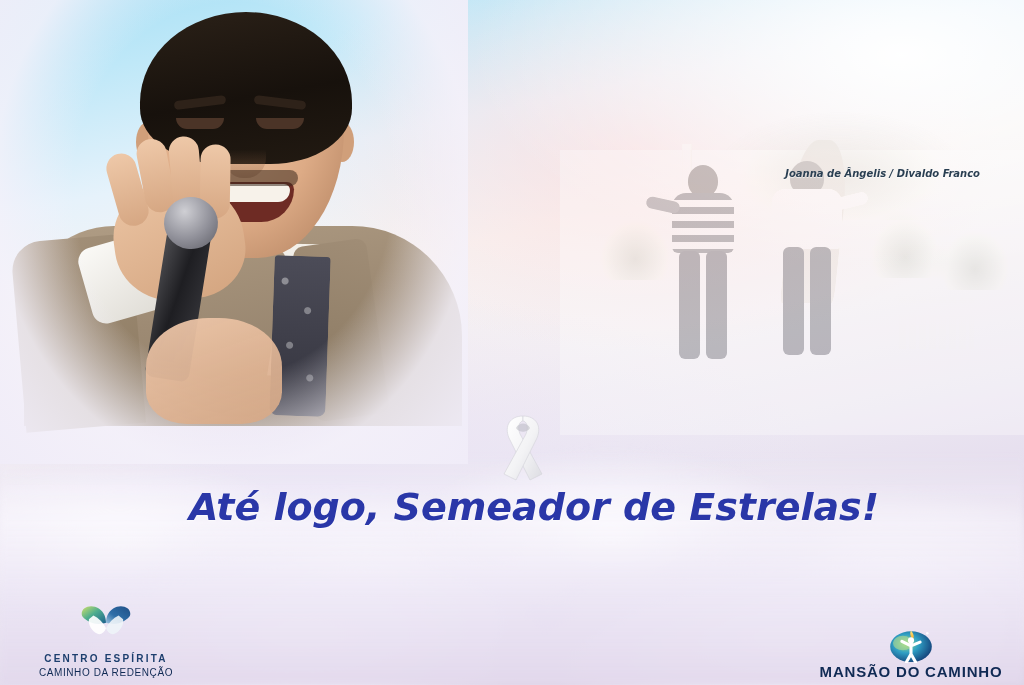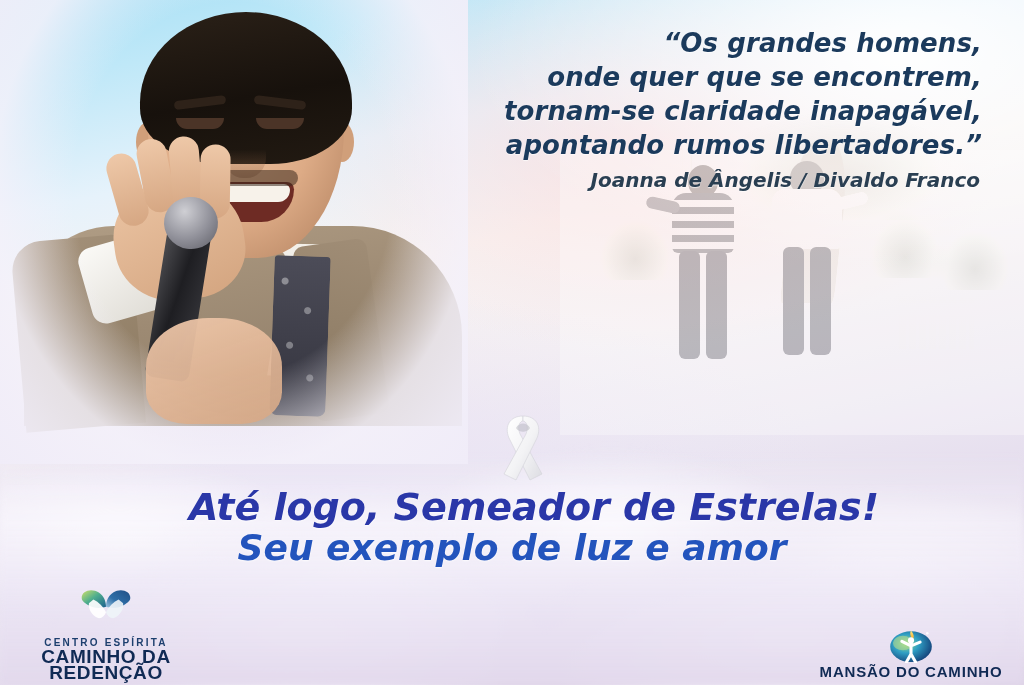--- a/index.html
+++ b/index.html
@@ -183,21 +183,21 @@
     letter-spacing:0.1px;
     text-shadow:0 1px 1px rgba(255,255,255,0.7);
     z-index:20;
   }
   .quote .ln { display:block; white-space:nowrap; }
   .attrib {
     position:absolute; right:44px; top:168px; width:560px;
     text-align:right;
     font-family:"DejaVu Sans", sans-serif;
     font-style:italic; font-weight:bold;
-    font-size:20px; color:#2a3f52;
+    font-size:10px; color:#2a3f52;
     text-shadow:0 1px 1px rgba(255,255,255,0.7);
     z-index:20;
   }
 
   
   .ribbon { position:absolute; left:486px; top:408px; width:74px; height:78px; z-index:22; }
 
   .headline {
     position:absolute; left:0; right:0; top:486px;
     text-align:center;
@@ -208,21 +208,21 @@
   .headline .h1 { display:block; font-size:38px; line-height:42px; color:#2a37a8; text-shadow:0 1px 2px rgba(255,255,255,0.75);margin-left:44px; }
   .headline .h2 { display:block; font-size:36px; line-height:40px; color:#2354bd; text-shadow:0 1px 2px rgba(255,255,255,0.75); }
   .headline .h3 { display:block; font-size:36px; line-height:40px; color:#1a83c9; text-shadow:0 1px 2px rgba(255,255,255,0.75); }
 
   
   .logo { position:absolute; bottom:4px; z-index:25; text-align:center; }
   .logo.left { left:8px; width:196px; }
   .logo.right { right:6px; width:214px; }
   .logo-mark { height:36px; display:flex; align-items:flex-end; justify-content:center; }
   .logo-t1 { font-size:10px; font-weight:bold; letter-spacing:2.2px; color:#1d3f6e; line-height:13px;margin-top:13px; }
-  .logo-t2 { font-size:19px; font-weight:bold; letter-spacing:0.6px; color:#102a54; line-height:16px; }
+  .logo-t2 { font-size:10px; font-weight:normal; letter-spacing:0.6px; color:#102a54; line-height:16px; }
   .logo-t3 { font-size:15px; font-weight:bold; letter-spacing:0.8px; color:#102a54; line-height:18px; }
 </style>
 </head>
 <body>
 
 <div id="poster">
 
   <div class="bgphoto">
     <div class="bg-sky"></div>
     <div class="bg-canopy"></div>
@@ -285,46 +285,39 @@
   <div class="clouds">
     <div class="cloud" style="left:-60px;  top:120px; width:360px; height:150px;"></div>
     <div class="cloud" style="left:150px;  top:150px; width:420px; height:170px;"></div>
     <div class="cloud" style="left:420px;  top:110px; width:380px; height:160px;"></div>
     <div class="cloud" style="left:680px;  top:150px; width:420px; height:180px;"></div>
     <div class="cloud" style="left:60px;   top:215px; width:480px; height:150px;"></div>
     <div class="cloud" style="left:520px;  top:220px; width:520px; height:150px;"></div>
     <div class="cloudband"></div>
   </div>
 
-  <div class="quote">
-    <span class="ln">“Os grandes homens,</span>
-    <span class="ln">onde quer que se encontrem,</span>
-    <span class="ln">tornam-se claridade inapagável,</span>
-    <span class="ln">apontando rumos libertadores.”</span>
-  </div>
   <div class="attrib">Joanna de Ângelis / Divaldo Franco</div>
 
   <div class="ribbon">
     <svg viewBox="0 0 74 78" width="74" height="78">
       <defs>
         <linearGradient id="rg" x1="0" y1="0" x2="1" y2="1">
           <stop offset="0%" stop-color="#ffffff"></stop>
           <stop offset="55%" stop-color="#f3f3f5"></stop>
           <stop offset="100%" stop-color="#dcdce2"></stop>
         </linearGradient>
       </defs>
       <path d="M37 8 C24 8 18 18 23 30 L44 72 L56 66 L34 26 C31 18 34 13 37 13 Z" fill="url(#rg)" stroke="#d2d2d8" stroke-width="0.6"></path>
       <path d="M37 8 C50 8 56 18 51 30 L30 72 L18 66 L40 26 C43 18 40 13 37 13 Z" fill="url(#rg)" stroke="#d2d2d8" stroke-width="0.6"></path>
       <path d="M30 20 C33 14 41 14 44 20 C41 25 33 25 30 20 Z" fill="#b9b9c2" opacity="0.55"></path>
     </svg>
   </div>
 
   <div class="headline">
     <span class="h1">Até logo, Semeador de Estrelas!</span>
-    <span class="h2">Seu exemplo de luz e amor</span>
   </div>
 
   <div class="logo left">
     <div class="logo-mark">
       <svg viewBox="0 0 64 40" width="58" height="36">
         <defs>
           <linearGradient id="lh" x1="0" y1="0" x2="1" y2="1">
             <stop offset="0%" stop-color="#cfe06a"></stop>
             <stop offset="45%" stop-color="#4fae8e"></stop>
             <stop offset="100%" stop-color="#1c5f8e"></stop>

